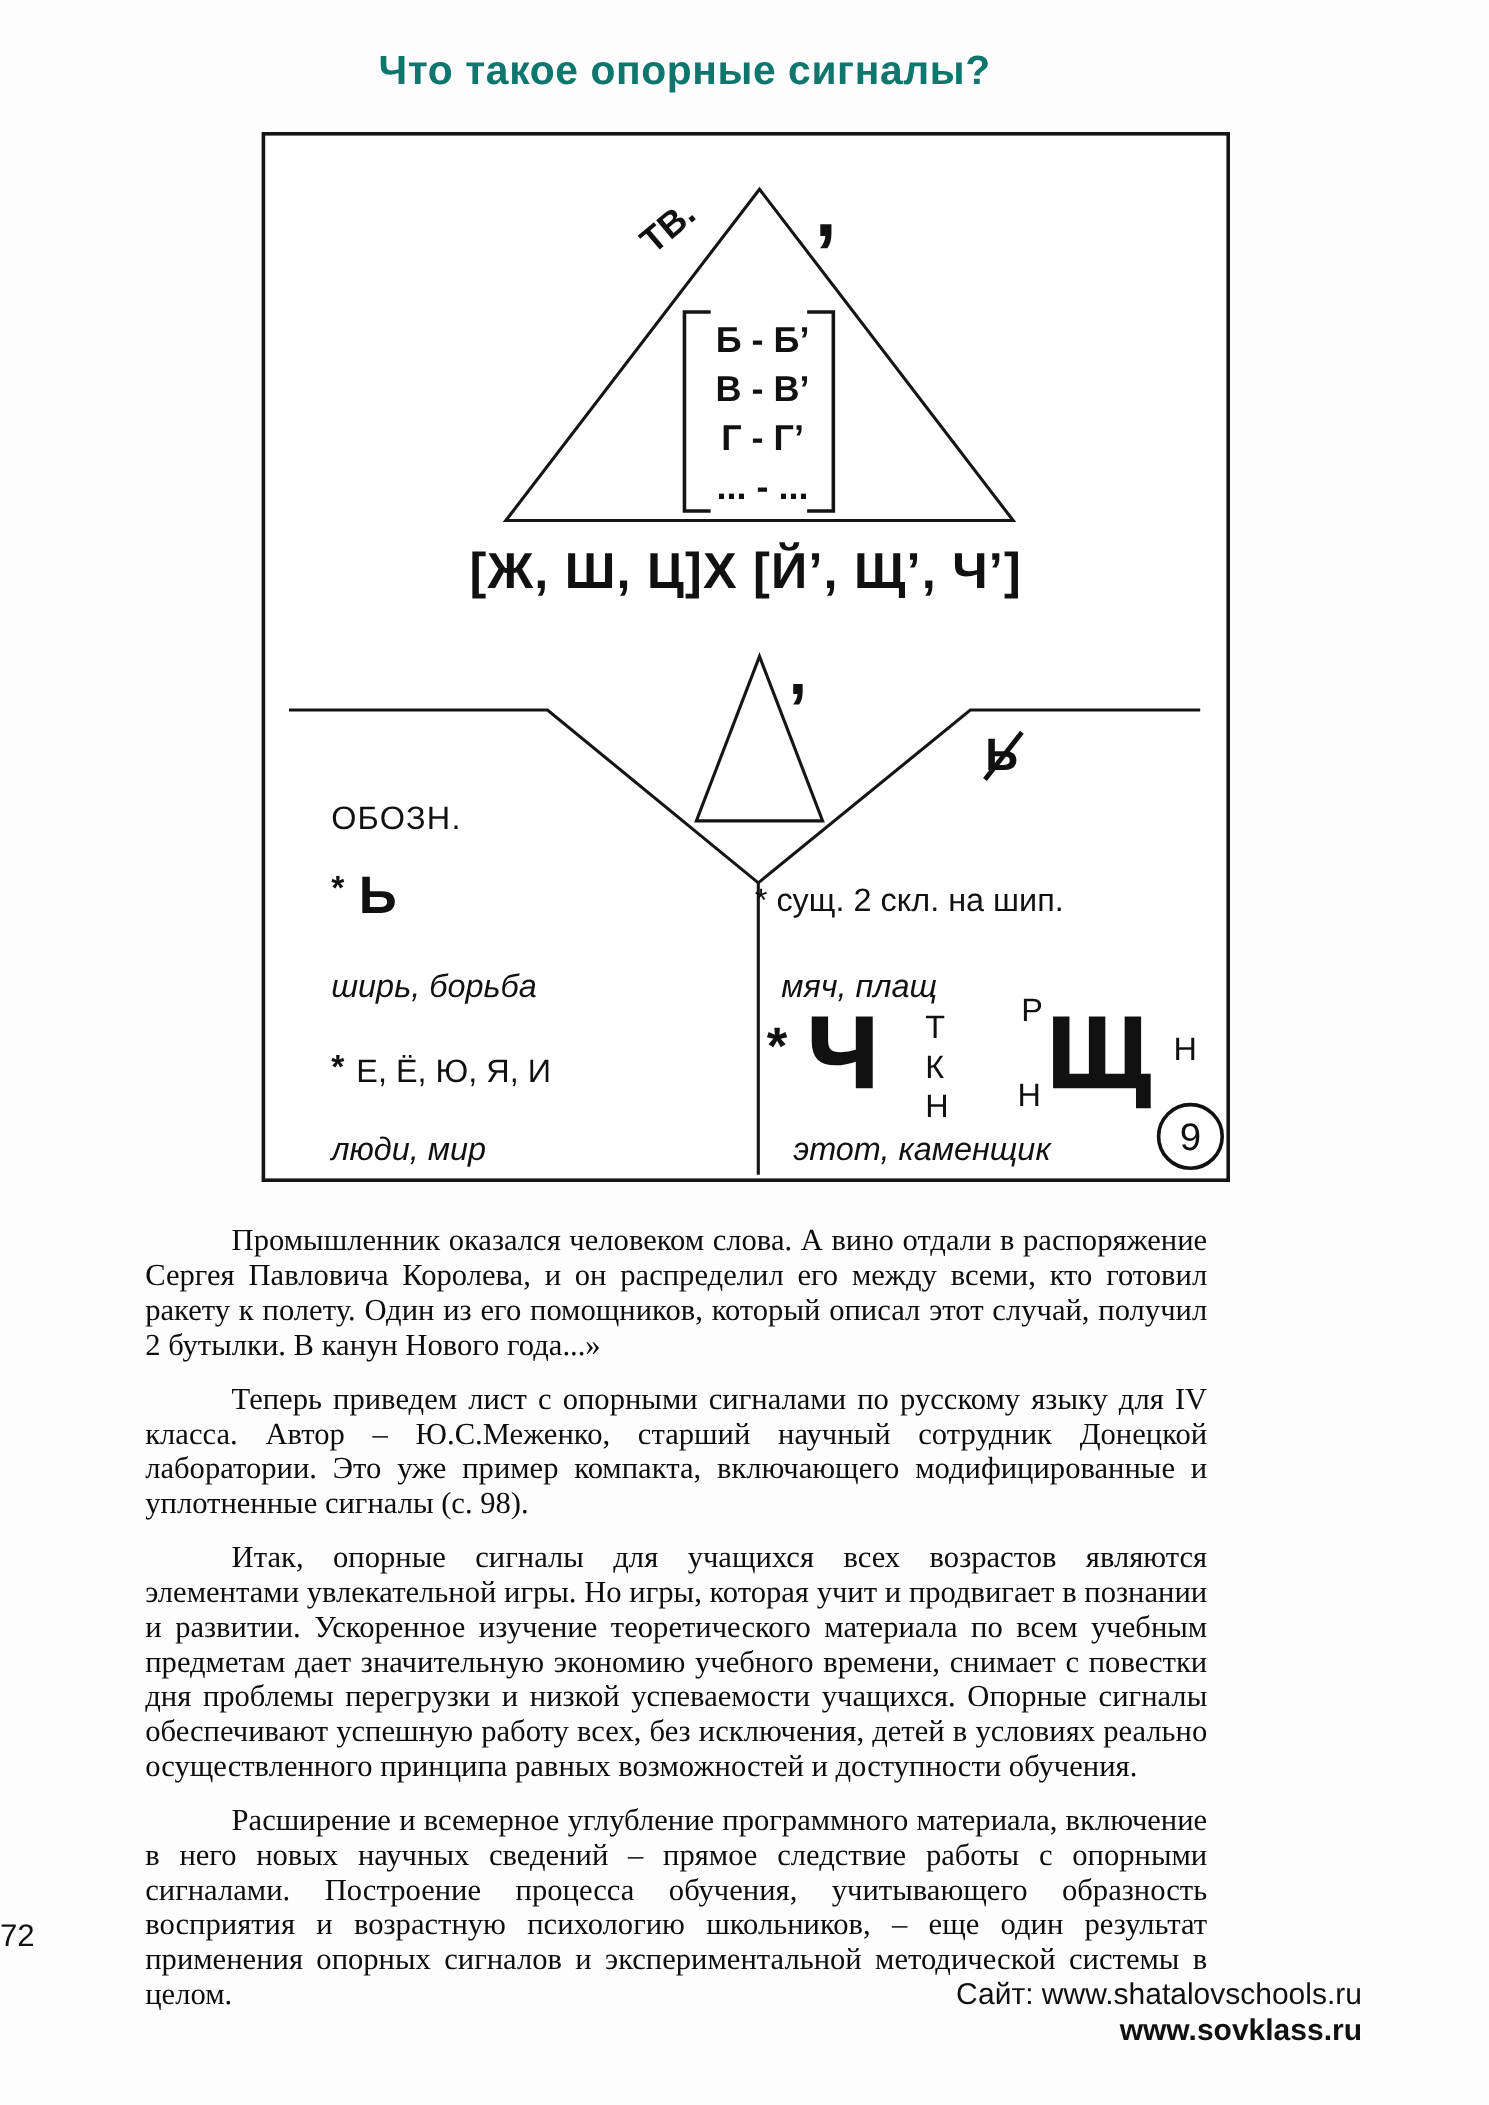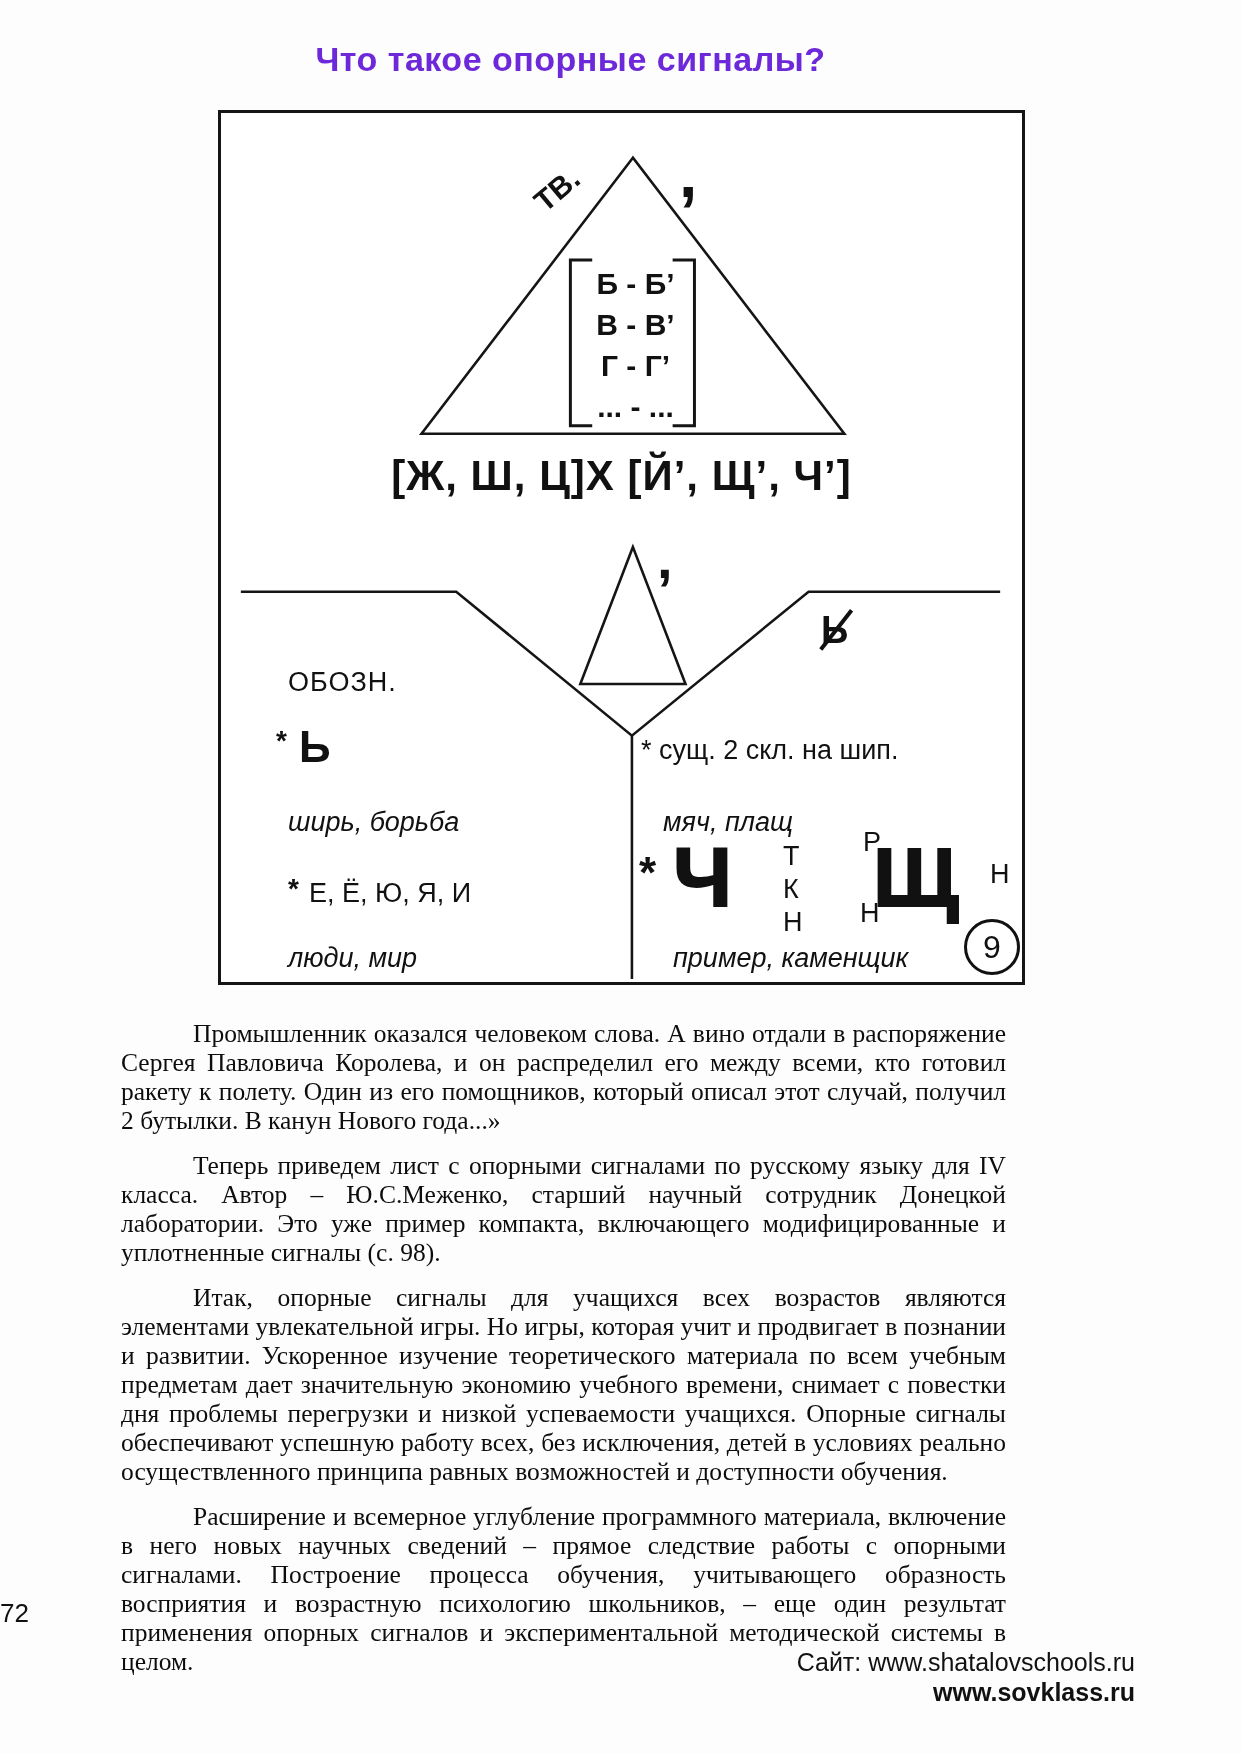--- a/index.html
+++ b/index.html
@@ -24,21 +24,21 @@
   .comma-small{left:436px;top:418px;font-size:56px;font-weight:bold;}
   .pairs{
     position:absolute;left:352px;top:150px;width:125px;text-align:center;
     font-size:30px;font-weight:bold;
   }
   .pairs span{display:block;line-height:41px;}
   .phonetic{
     left:0;right:0;top:342px;text-align:center;
     font-size:42px;font-weight:bold;letter-spacing:1px;
   }
-  .lbl{font-size:27px;margin-left:12px;}
+  .lbl{font-size:27px;}
   .it{font-style:italic;}
   .star{font-size:28px;font-weight:bold;vertical-align:12px;}
   .softsign{font-size:44px;font-weight:bold;}
   .crossed{left:600px;top:498px;font-size:38px;font-weight:bold;}
   .crossed .strike{
     position:absolute;left:-10px;top:17px;width:50px;height:3.5px;background:#111;
     transform:rotate(-52deg);
   }
   .mega{font-size:84px;font-weight:bold;-webkit-text-stroke:2px #111;}
   .badge{
@@ -54,21 +54,21 @@
   .bodytext p{margin:16px;text-indent:72px;}
   
   .pagenum{left:0;right:120px;top:1600px;text-align:left;font-size:26px;}
   .site{right:106px;text-align:center;font-size:25px;}
   .site1{top:1650px;}
   .site2{top:1680px;font-weight:bold;}
 </style>
 </head>
 <body>
 
-<div class="abs page-title" style="color:#6d28d9">Что такое опорные сигналы?</div>
+<div class="abs page-title" style="color:#0f766e">Что такое опорные сигналы?</div>
 
 <div class="diagram">
 
   <svg viewBox="0 0 807 875" preserveAspectRatio="none">
 
     <polygon points="415,45 202,323 628,323" fill="none" stroke="#151515" stroke-width="2.6"></polygon>
 
     <path d="M 374,148 L 352,148 L 352,315 L 374,315" fill="none" stroke="#151515" stroke-width="3"></path>
     <path d="M 455,148 L 477,148 L 477,315 L 455,315" fill="none" stroke="#151515" stroke-width="3"></path>
 
@@ -115,21 +115,21 @@
 
   <span class="abs lbl" style="left:550px;top:730px;">Т</span>
   <span class="abs lbl" style="left:550px;top:763px;">К</span>
   <span class="abs lbl" style="left:550px;top:796px;">Н</span>
 
   <span class="abs lbl" style="left:630px;top:716px;">Р</span>
   <span class="abs mega" style="left:652px;top:722px;">Щ</span>
   <span class="abs lbl" style="left:627px;top:787px;">Н</span>
   <span class="abs lbl" style="left:757px;top:748px;">Н</span>
 
-  <span class="abs lbl it" style="left:440px;top:832px;">пример, каменщик</span>
+  <span class="abs lbl it" style="left:440px;top:832px;">этот, каменщик</span>
 
   <div class="abs badge">9</div>
 </div>
 
 <div class="bodytext">
   <p>Промышленник оказался человеком слова. А вино отдали в распоряжение Сергея Павловича Королева, и он распределил его между всеми, кто готовил ракету к полету. Один из его помощников, который описал этот случай, получил 2 бутылки. В канун Нового года...»</p>
   <p>Теперь приведем лист с опорными сигналами по русскому языку для IV класса. Автор – Ю.С.Меженко, старший научный сотрудник Донецкой лаборатории. Это уже пример компакта, включающего модифицированные и уплотненные сигналы (с. 98).</p>
   <p>Итак, опорные сигналы для учащихся всех возрастов являются элементами увлекательной игры. Но игры, которая учит и продвигает в познании и развитии. Ускоренное изучение теоретического материала по всем учебным предметам дает значительную экономию учебного времени, снимает с повестки дня проблемы перегрузки и низкой успеваемости учащихся. Опорные сигналы обеспечивают успешную работу всех, без исключения, детей в условиях реально осуществленного принципа равных возможностей и доступности обучения.</p>
   <p>Расширение и всемерное углубление программного материала, включение в него новых научных сведений – прямое следствие работы с опорными сигналами. Построение процесса обучения, учитывающего образность восприятия и возрастную психологию школьников, – еще один результат применения опорных сигналов и экспериментальной методической системы в целом.</p>
 </div>

